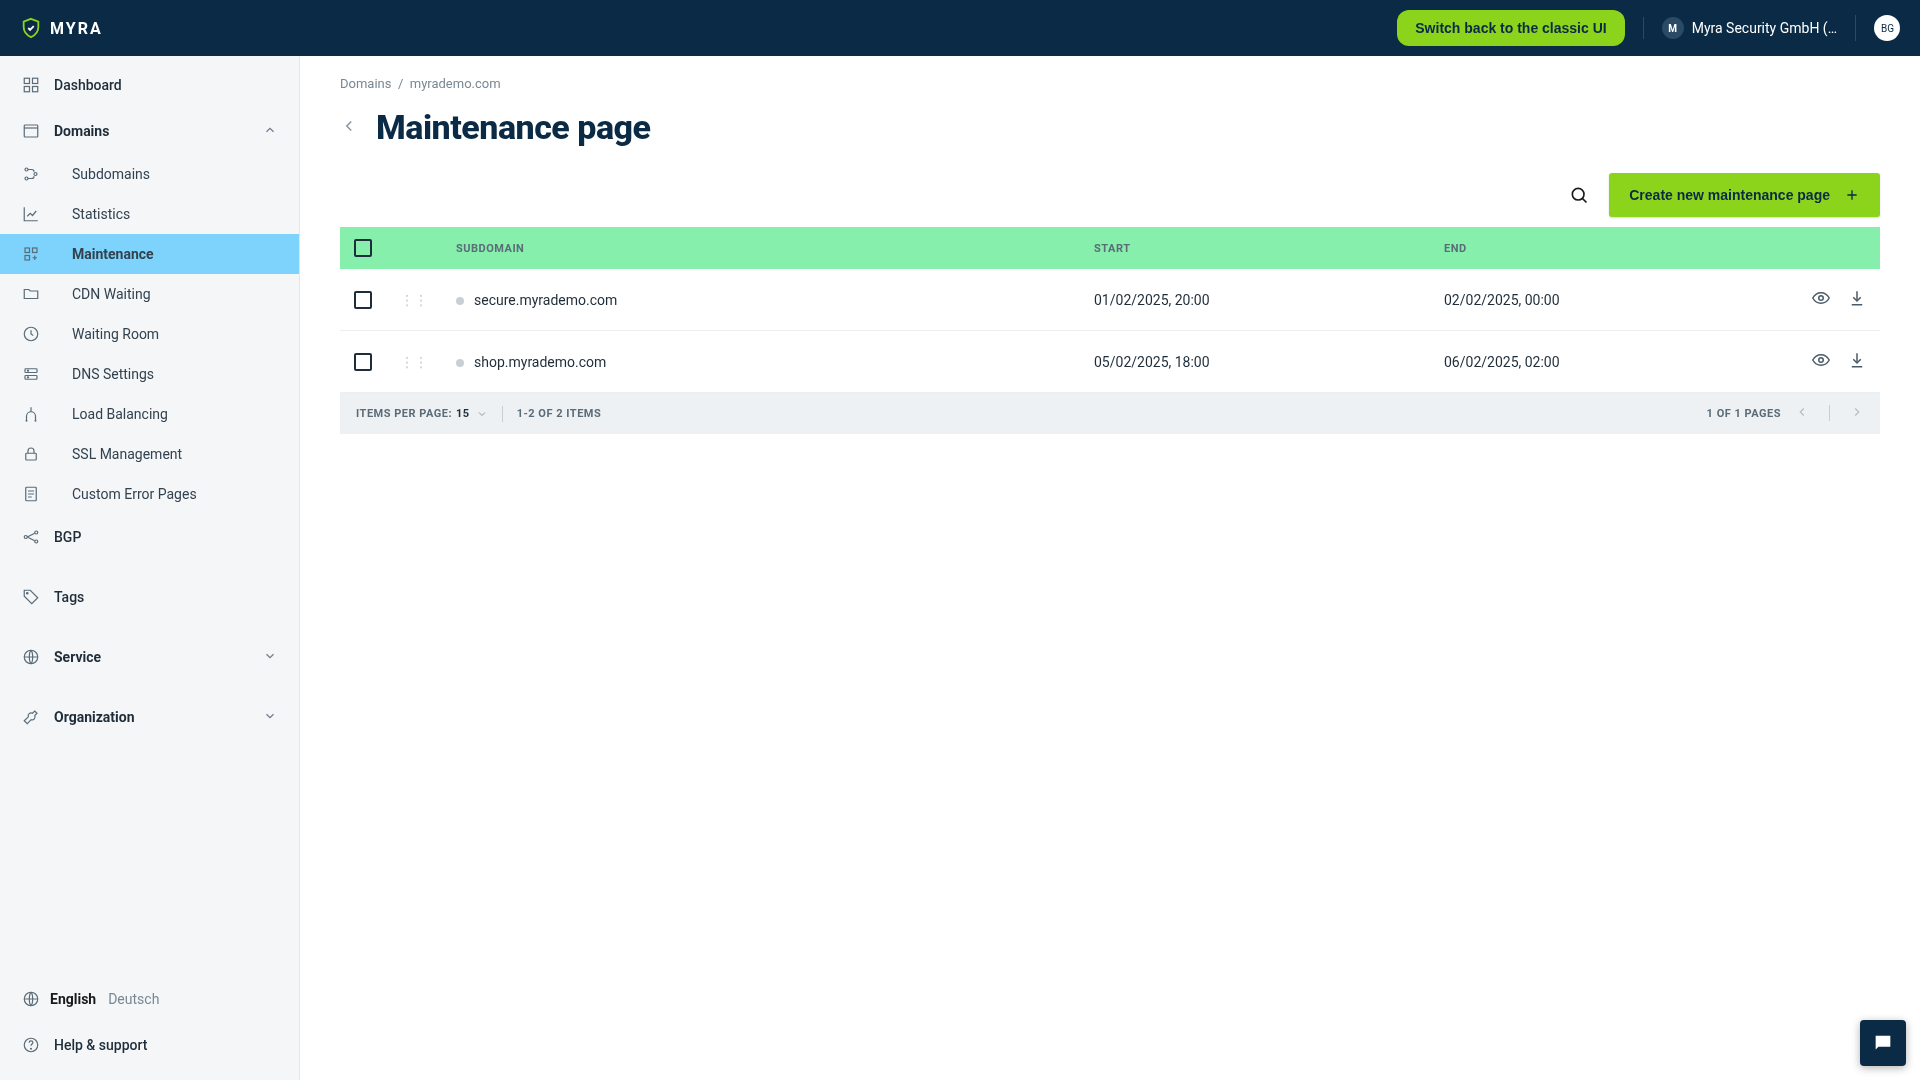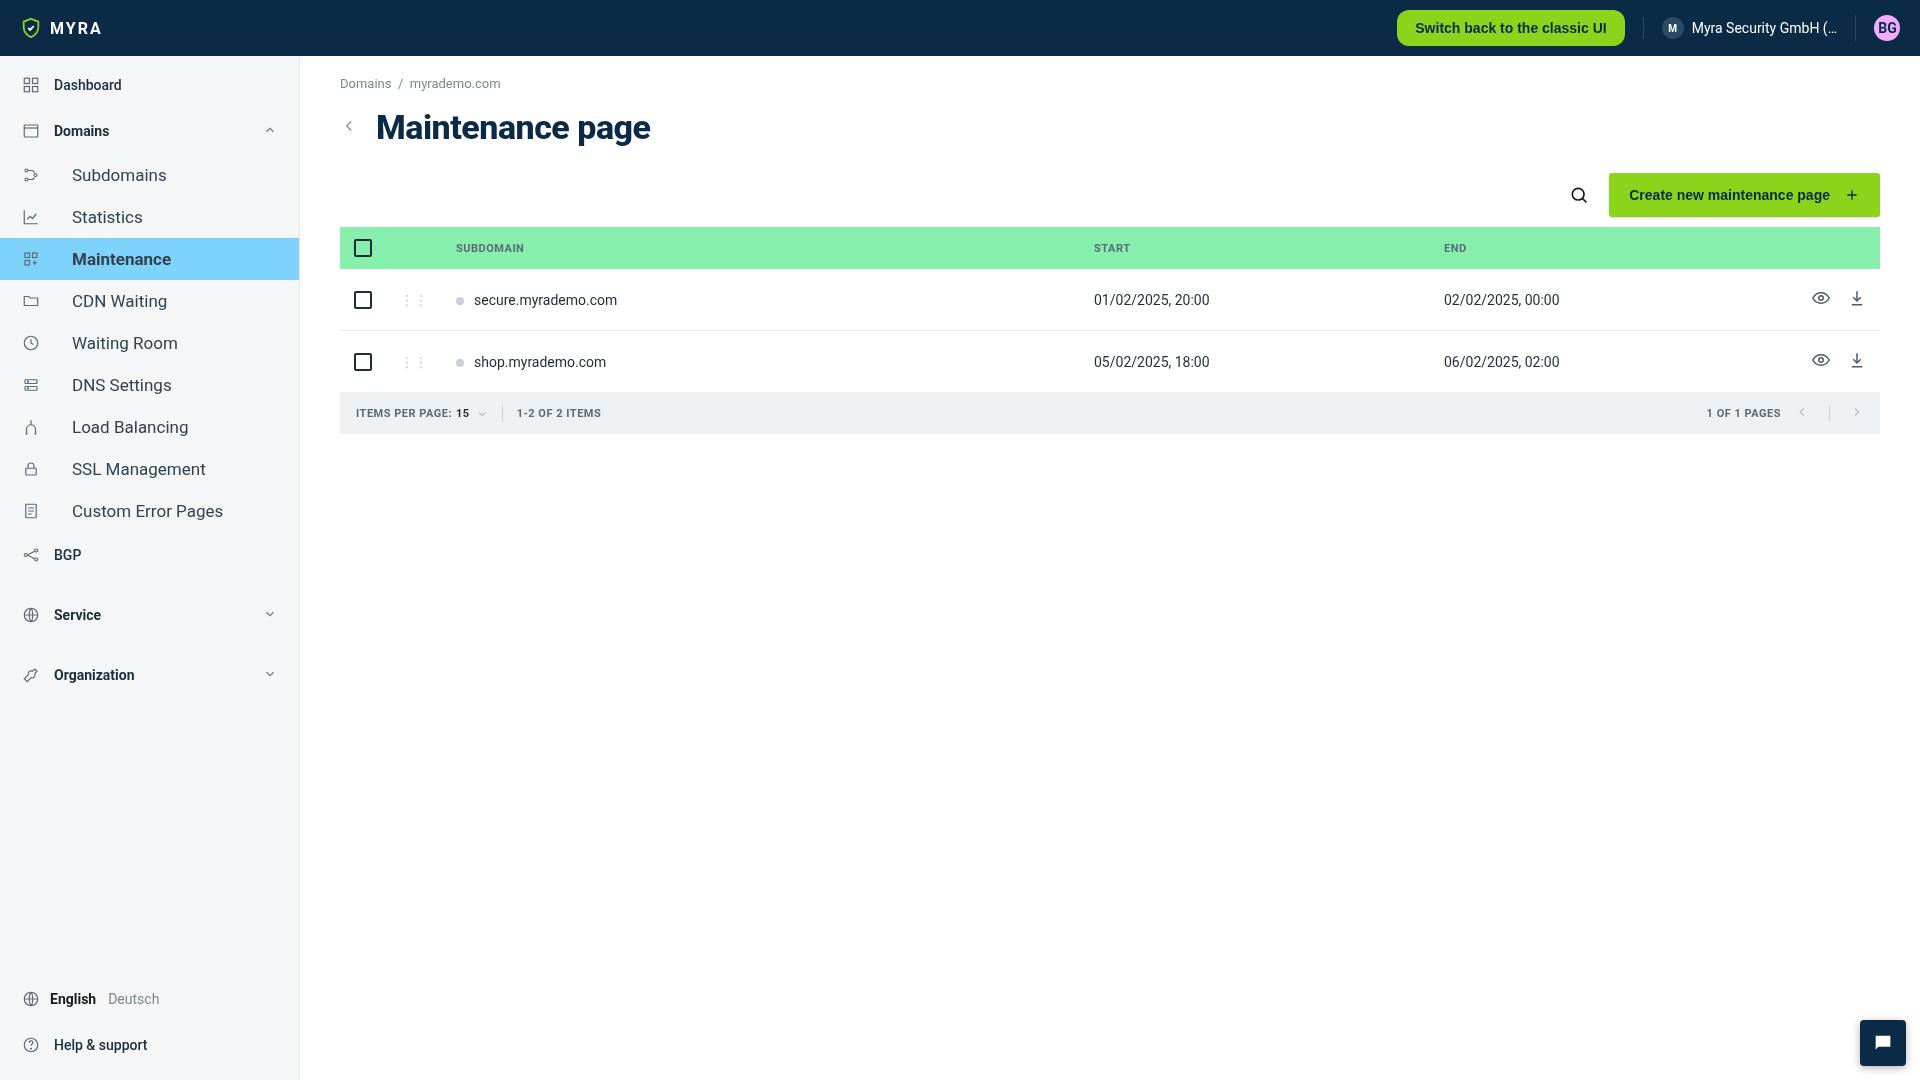--- a/index.html
+++ b/index.html
@@ -7,32 +7,32 @@
 
 
 .topbar { height:56px; background:#0a2a45; display:flex; align-items:center; padding:0 20px; justify-content:space-between; }
 .topbar-left { display:flex; align-items:center; gap:10px; }
 .logo { display:flex; align-items:center; gap:8px; color:#fff; font-weight:700; letter-spacing:2px; font-size:16px; }
 .logo svg { width:22px; height:22px; }
 .topbar-right { display:flex; align-items:center; gap:18px; }
 .classic-btn { background:#8cd41c; color:#0a2a45; font-weight:700; padding:10px 18px; border:none; border-radius:12px; cursor:pointer; font-size:14px; }
 .org { display:flex; align-items:center; gap:8px; color:#fff; cursor:pointer; border-left:1px solid rgba(255,255,255,.15); padding-left:18px; }
 .org-avatar { width:22px; height:22px; border-radius:50%; background:#2a4a65; color:#fff; display:flex; align-items:center; justify-content:center; font-size:10px; font-weight:700; }
-.user-avatar { width:26px; height:26px; border-radius:50%; background:#f0abfc; color:#0a2a45; display:flex; align-items:center; justify-content:center; font-size:14px; font-weight:700; border-left:1px solid rgba(255,255,255,.15); margin-left:0; }
+.user-avatar { width:26px; height:26px; border-radius:50%; background:#ffffff; color:#0a2a45; display:flex; align-items:center; justify-content:center; font-size:10px; font-weight:400; border-left:1px solid rgba(255,255,255,.15); margin-left:0; }
 .avatar-wrap { border-left:1px solid rgba(255,255,255,.15); padding-left:18px; }
 
 
 .shell { display:flex; height:calc(100% - 56px); }
 .sidebar { width:300px; background:#f4f6f8; display:flex; flex-direction:column; justify-content:space-between; border-right:1px solid #e3e7ea; }
 .sidenav { padding-top:6px; }
 .side-item { display:flex; align-items:center; gap:14px; padding:14px 22px; cursor:pointer; color:#1f2d3a; font-size:14px; position:relative; }
 .side-item.top { font-weight:500; }
 .side-item.section { font-weight:700; justify-content:space-between; }
 .side-item.section .left { display:flex; align-items:center; gap:14px; }
-.side-item.sub { padding:11px 22px 11px 56px; font-size:17px; color:#33424f;gap:32px; }
+.side-item.sub { padding:11px 22px 11px 56px; font-size:14px; color:#33424f;gap:32px; }
 .side-item.active { background:#7dd3fc; font-weight:700; }
 .chev { color:#6b7b88; }
 .side-icon { width:18px; height:18px; stroke:#5a6c78; fill:none; stroke-width:1.6; flex-shrink:0; }
 .sidebar-bottom { padding:8px 0 12px; }
 .lang-row { display:flex; align-items:center; gap:10px; padding:14px 22px; }
 .lang-active { font-weight:700; }
 .lang-inactive { color:#7a8893; margin-left:2px; }
 
 
 .main { flex:1; background:#fff; padding:20px 40px; overflow:auto; position:relative; }
@@ -200,20 +200,27 @@
       <div class="side-item top">
         <svg class="side-icon" viewBox="0 0 24 24">
             <circle cx="5" cy="12" r="2"></circle>
             <circle cx="19" cy="6" r="2"></circle>
             <circle cx="19" cy="18" r="2"></circle>
             <path d="M7 12l10-5M7 12l10 5"></path>
           </svg>
         <span>BGP</span>
       </div>
 
+      <div class="side-item top" style="margin-top:14px;">
+        <svg class="side-icon" viewBox="0 0 24 24">
+            <path d="M3 3h8l10 10-8 8L3 11z"></path>
+            <circle cx="7" cy="7" r="1" fill="#5a6c78"></circle>
+          </svg>
+        <span>Tags</span>
+      </div>
 
       <div class="side-item section" style="margin-top:14px;">
         <div class="left">
           <svg class="side-icon" viewBox="0 0 24 24">
               <circle cx="12" cy="12" r="9"></circle>
               <path d="M3 12h18M12 3c3 3 3 15 0 18M12 3c-3 3-3 15 0 18"></path>
             </svg>
           <span>Service</span>
         </div>
         <span class="chev"><svg width="14" height="14" viewBox="0 0 24 24" fill="none" stroke="currentColor" stroke-width="2">

